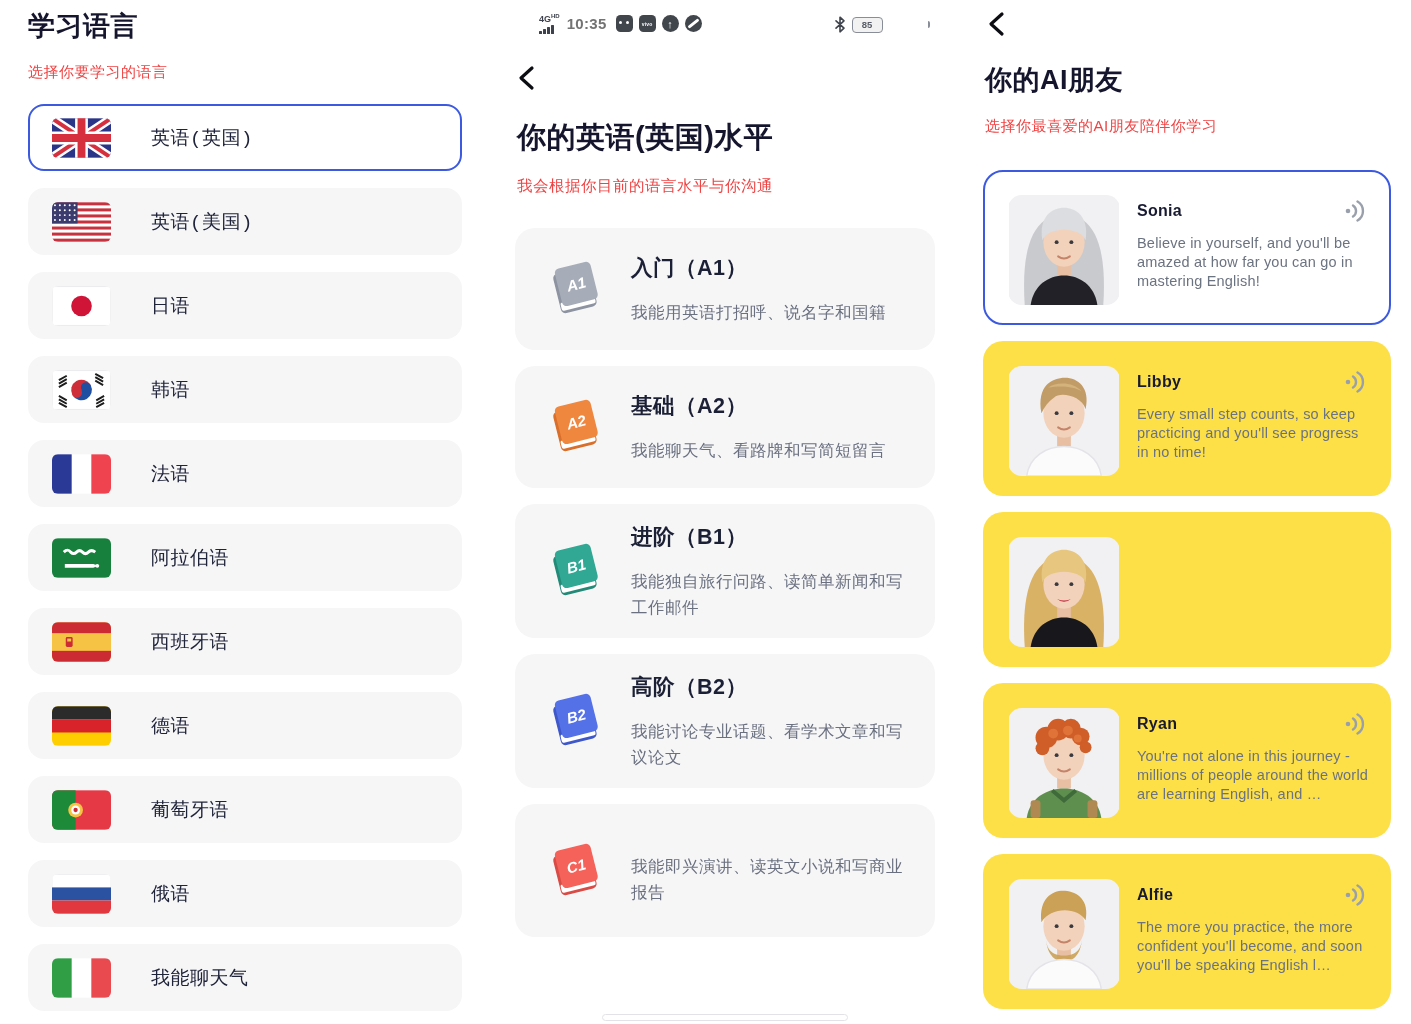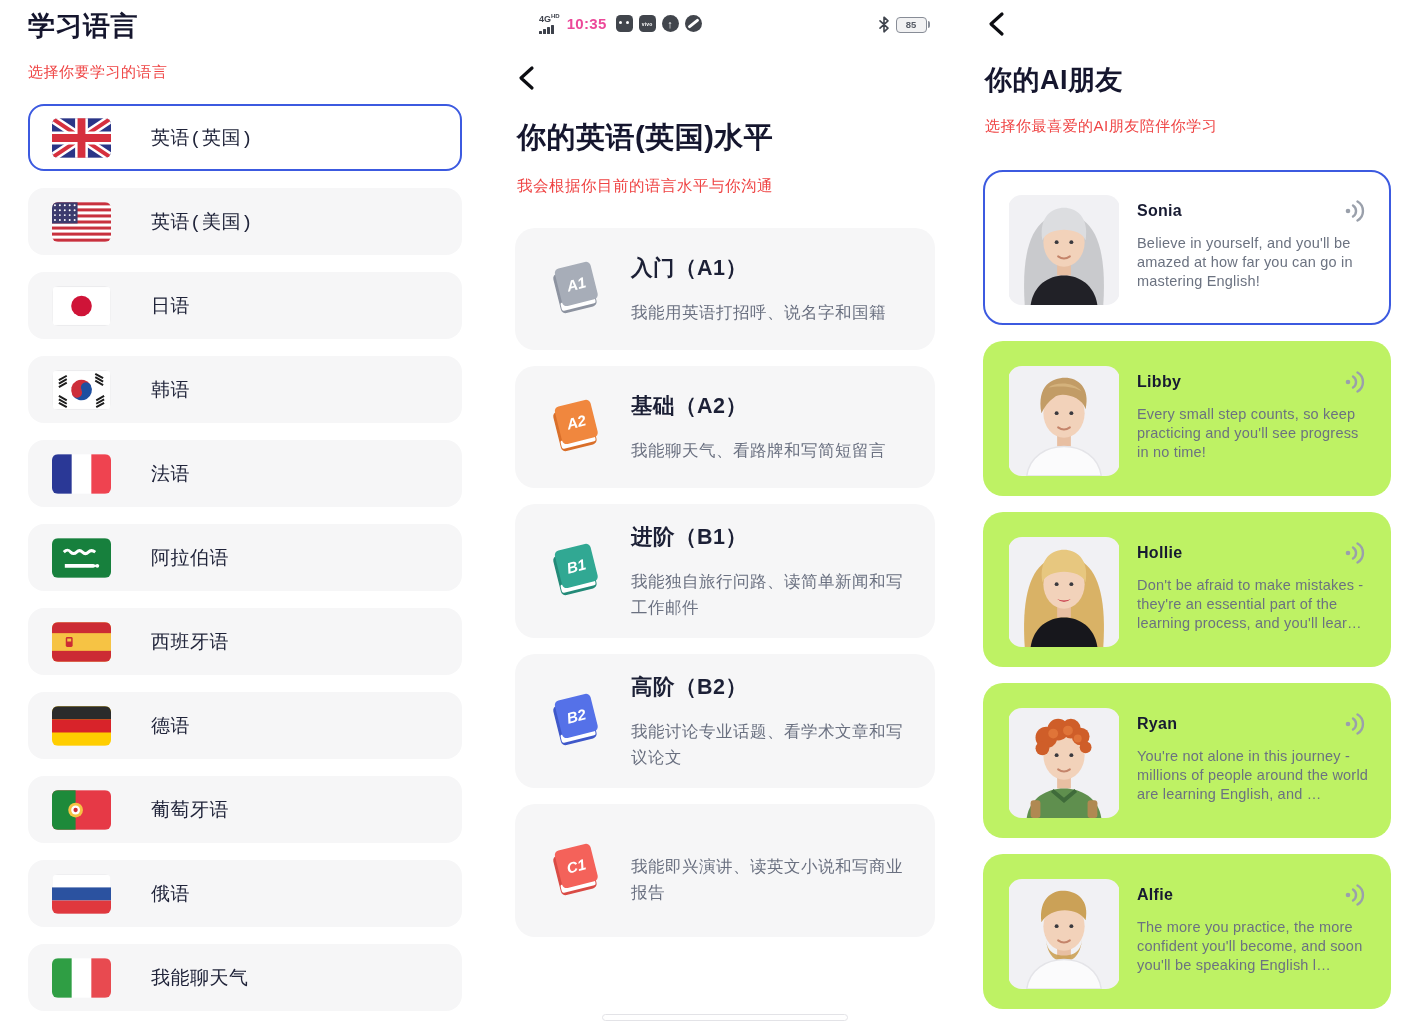--- a/index.html
+++ b/index.html
@@ -34,35 +34,35 @@
 
   
   #statusbar { position:absolute; top:13px; left:0; width:100%; height:28px; }
   .sb-left { position:absolute; left:24px; top:0; display:flex; align-items:center; gap:7px; }
   .sb-right{ position:absolute; right:5px; top:3px; display:flex; align-items:center; gap:6px; }
   .sb-signal { display:flex; flex-direction:column; align-items:flex-start; line-height:1; }
   .sb-net { font-size:9px; font-weight:bold; color:#3d414b; }
   .sb-net sup { font-size:6px; }
   .sb-bars { display:flex; align-items:flex-end; gap:1.5px; margin-top:1px; }
   .sb-bars i { display:block; width:2.5px; background:#3d414b; border-radius:.5px; }
-  .sb-time { font-size:15px; font-weight:bold; color:#ec4899; letter-spacing:.3px; }
+  .sb-time { font-size:15px; font-weight:bold; color:#737373; letter-spacing:.3px; }
   .sb-apps { display:flex; align-items:center; gap:6px; margin-left:2px; }
   .sb-app { width:17px; height:17px; position:relative; background:#41454c; }
   .sb-app.sq { border-radius:4.5px; }
   .sb-app.ci { border-radius:50%; }
   .sb-app .eyes { position:absolute; top:6px; left:3.5px; width:10px; height:3px;
                   display:flex; justify-content:space-between; }
   .sb-app .eyes i { width:3px; height:3px; background:#fff; border-radius:50%; }
   .sb-app .vtx { position:absolute; inset:0; color:#fff; font-size:5px; font-weight:bold;
                  display:flex; align-items:center; justify-content:center; letter-spacing:.2px; }
   .sb-app .up  { position:absolute; inset:0; color:#fff; font-size:11px; font-weight:bold;
                  display:flex; align-items:center; justify-content:center; }
   .sb-app .slash { position:absolute; left:2px; top:7px; width:13px; height:3px;
                    background:#fff; border-radius:2px; transform:rotate(-38deg); }
-  .battery { display:flex; align-items:center; }
+  .battery { display:flex; align-items:center;gap:44px; }
   .battery-body { width:31px; height:16px; border:1.5px solid #888d97; border-radius:4px;
                   display:flex; align-items:center; justify-content:center;
                   font-size:9.5px; font-weight:bold; color:#585d67; background:#f2f2f3; }
   .battery-cap { width:2.5px; height:7px; background:#888d97; border-radius:0 2px 2px 0; margin-left:1px; }
 
   .back-btn { position:absolute; width:30px; height:30px; cursor:pointer; }
   #mid-panel .back-btn { top:64px; left:0; }
   #right-panel .back-btn { top:10px; left:2px; }
 
   #mid-panel .page-title { position:absolute; top:118px; left:2px; font-size:29px; }
@@ -82,21 +82,21 @@
 
   .home-indicator { position:absolute; left:50%; bottom:3px; transform:translateX(-50%);
     width:246px; height:7px; border:1.5px solid #e3e3e7; border-radius:4px; background:#fff; }
 
   
   #right-panel .page-title { position:absolute; top:62px; left:2px; font-size:27px; }
   #right-panel .page-sub   { position:absolute; top:117px; left:2px; }
   #friend-list { position:absolute; top:170px; left:0; width:408px; }
   .friend-card {
     display:flex; min-height:155px; margin-bottom:16px;
-    background:#bef264; border:2px solid transparent; border-radius:20px;
+    background:#fde047; border:2px solid transparent; border-radius:20px;
     padding:23px 19px 0 23px; cursor:pointer; overflow:hidden;
   }
   .friend-card.selected { background:#ffffff; border-color:#3c5ae0; }
   .friend-avatar { width:112px; height:110px; border-radius:14px; overflow:hidden; flex-shrink:0;
                    margin-right:17px; }
   .friend-avatar svg { display:block; }
   .friend-body { flex:1; padding-top:5px; }
   .friend-head { display:flex; align-items:center; justify-content:space-between; }
   .friend-name { font-size:16px; font-weight:bold; color:#171a31; letter-spacing:.3px; }
   .sound-icon { width:26px; height:22px; cursor:pointer; }
@@ -463,31 +463,20 @@
     <path d="M16 112 C13 66 20 38 36 26 C47 18 65 18 76 26 C92 38 99 66 96 112 Z" fill="#d9b266"></path>
     <rect x="49" y="66" width="14" height="16" fill="#e8bfa2"></rect>
     <ellipse cx="56" cy="48" rx="21" ry="25" fill="#f2d2ba"></ellipse>
     <path d="M34 46 C30 22 44 13 56 13 C68 13 82 22 78 46 C72 32 40 32 34 46 Z" fill="#e7c77f"></path>
     <circle cx="48.5" cy="48" r="2" fill="#3a3a3f"></circle>
             <circle cx="63.5" cy="48" r="2" fill="#3a3a3f"></circle>
     <path d="M49 63 Q56 69 63 63 Q56 66.5 49 63 Z" fill="#c3273d"></path>
     <path d="M22 112 C25 92 40 82 56 82 C72 82 87 92 90 112 Z" fill="#17171c"></path>
           </svg>
         </span>
-    <span class="friend-body">
-      <span class="friend-head">
-        <span class="friend-name">Hollie</span>
-        <span class="sound-icon"><svg viewBox="0 0 26 22" width="26" height="22">
-  <circle cx="4" cy="11" r="2.3" fill="#9aa0ab"></circle>
-  <path d="M9 5.5 a6.5 6.5 0 0 1 0 11" fill="none" stroke="#9aa0ab" stroke-width="2.4" stroke-linecap="round"></path>
-  <path d="M13.5 1.5 a11 11 0 0 1 0 19" fill="none" stroke="#9aa0ab" stroke-width="2.4" stroke-linecap="round"></path>
-              </svg></span>
-      </span>
-      <div class="friend-quote">Don't be afraid to make mistakes - they're an essential part of the learning process, and you'll lear…</div>
-    </span>
       </div>
       <div class="friend-card">
         <span class="friend-avatar">
           <svg width="112" height="110" viewBox="0 0 112 112">
     <rect width="112" height="112" fill="#f1f1f4"></rect>
 
     <rect x="49" y="66" width="14" height="16" fill="#e8bfa2"></rect>
     <ellipse cx="56" cy="48" rx="21" ry="25" fill="#f2d2ba"></ellipse>
     <g fill="#cf5e29">
       <circle cx="38" cy="30" r="11"></circle>

